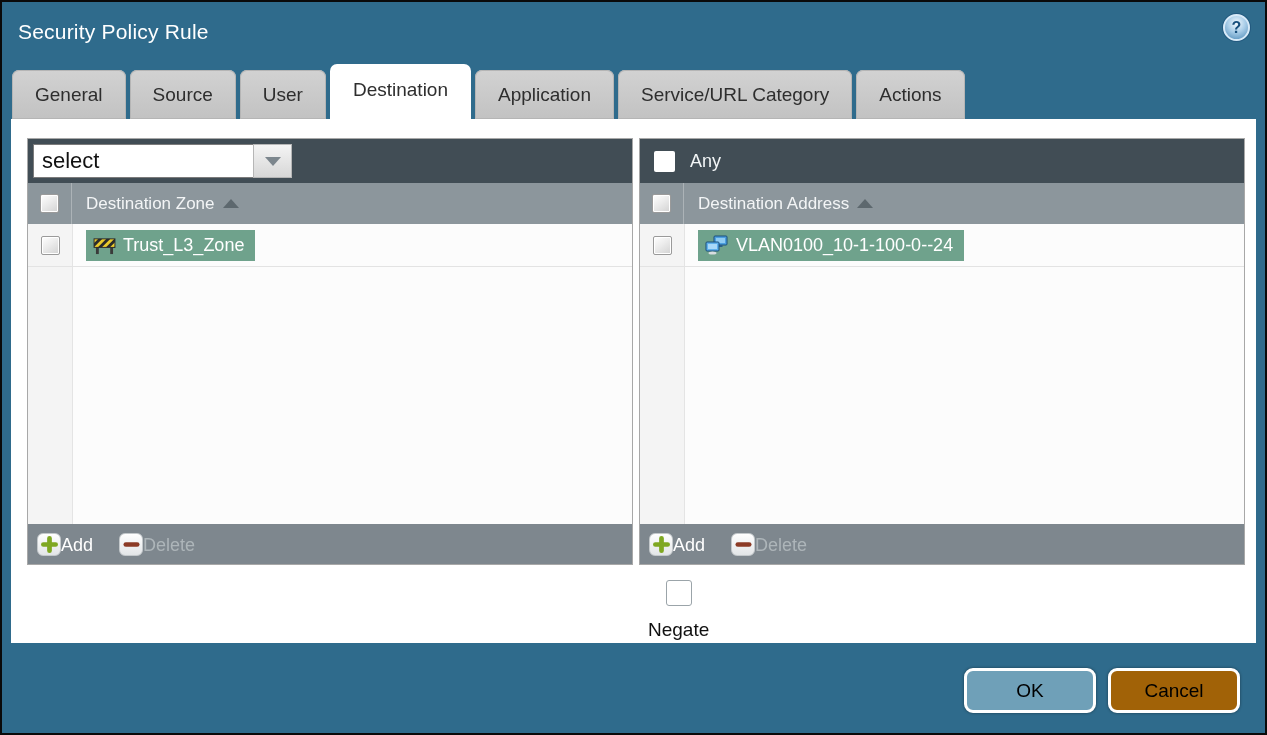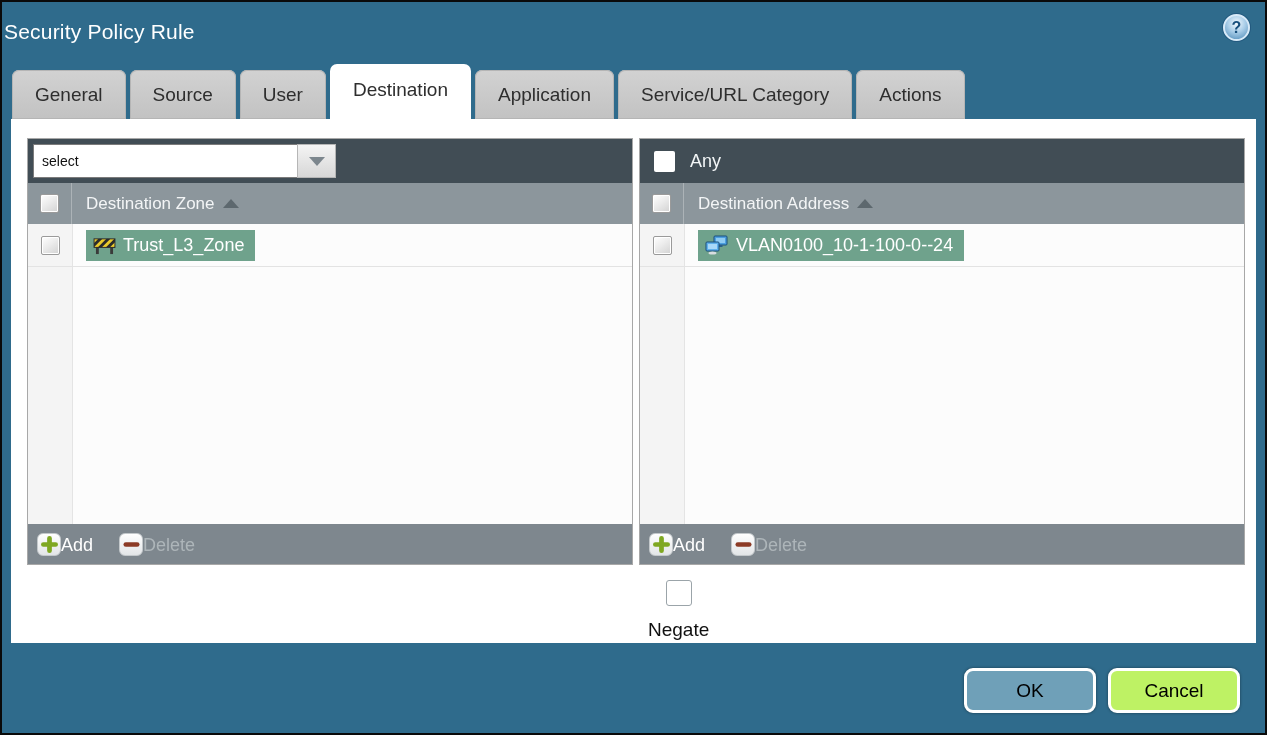--- a/index.html
+++ b/index.html
@@ -2,21 +2,21 @@
 <html><head>
 <meta charset="utf-8">
 <style>
   * { margin:0; padding:0; box-sizing:border-box; }
   html,body { width:1267px; height:735px; font-family:"Liberation Sans", sans-serif; }
   .window {
     position:relative; width:1267px; height:735px;
     background:#2F6B8C; border:2px solid #0a0a0a; overflow:hidden;
   }
   .title {
-    position:absolute; left:2px; top:18px;
+    position:absolute; left:16px; top:18px;
     color:#ffffff; font-size:21px; letter-spacing:0.2px;
   }
   .help-icon {
     position:absolute; right:15px; top:12px; width:27px; height:27px;
     border-radius:50%;
     background:radial-gradient(circle at 50% 32%, #f2f9fe 0%, #a9cde8 45%, #4a88b6 100%);
     border:2px solid #d8eaf8; box-shadow:0 0 0 1px #23597f;
     color:#174e7c; font-weight:bold; font-size:16px; line-height:23px; text-align:center;
     cursor:pointer;
   }
@@ -46,23 +46,23 @@
     border:1px solid #A8A8A8; display:flex; flex-direction:column;
     background:#FCFCFC;
   }
   .panel.left { left:16px; }
   .panel.right { left:628px; }
   .panel-top {
     height:44px; background:#414D55; flex:none;
     display:flex; align-items:center; padding:0 5px;
   }
   .select-input {
-    width:264px; height:34px; border:1px solid #7b7b7b; border-right:none;
+    width:220px; height:34px; border:1px solid #7b7b7b; border-right:none;
     font-family:"Liberation Sans", sans-serif;
-    font-size:14px; color:#111; padding:0 8px; outline:none;
+    font-size:22px; color:#111; padding:0 8px; outline:none;
   }
   .select-btn {
     width:39px; height:34px;
     background:linear-gradient(#f4f4f4, #d7d7d7);
     border:1px solid #b6b6b6; cursor:pointer;
     display:flex; align-items:center; justify-content:center;
   }
   .caret-down {
     width:0; height:0;
     border-left:8px solid transparent; border-right:8px solid transparent;
@@ -132,21 +132,21 @@
   }
   .negate-label { font-size:19px; color:#101010; }
   
   .btn {
     position:absolute; top:666px; width:132px; height:45px;
     border:3px solid #ffffff; border-radius:9px;
     font-family:"Liberation Sans", sans-serif; font-size:19px; color:#000;
     cursor:pointer; box-shadow:0 0 3px rgba(0,0,0,0.45);
   }
   .btn-ok { left:962px; background:#6FA0B8; }
-  .btn-cancel { left:1106px; background:#bef264; }
+  .btn-cancel { left:1106px; background:#a16207; }
 </style>
 </head>
 <body>
 
 <div class="window">
 
   <div class="title">Security Policy Rule</div>
   <div class="help-icon">?</div>
 
   <div class="tabs">

